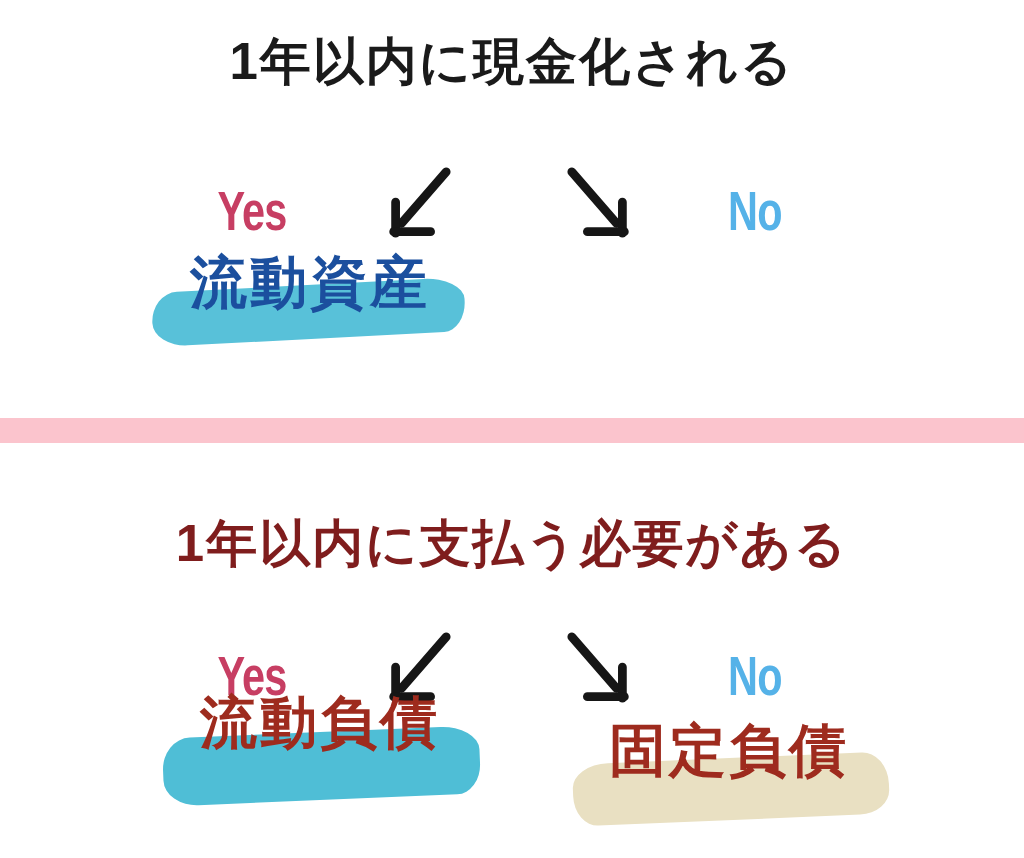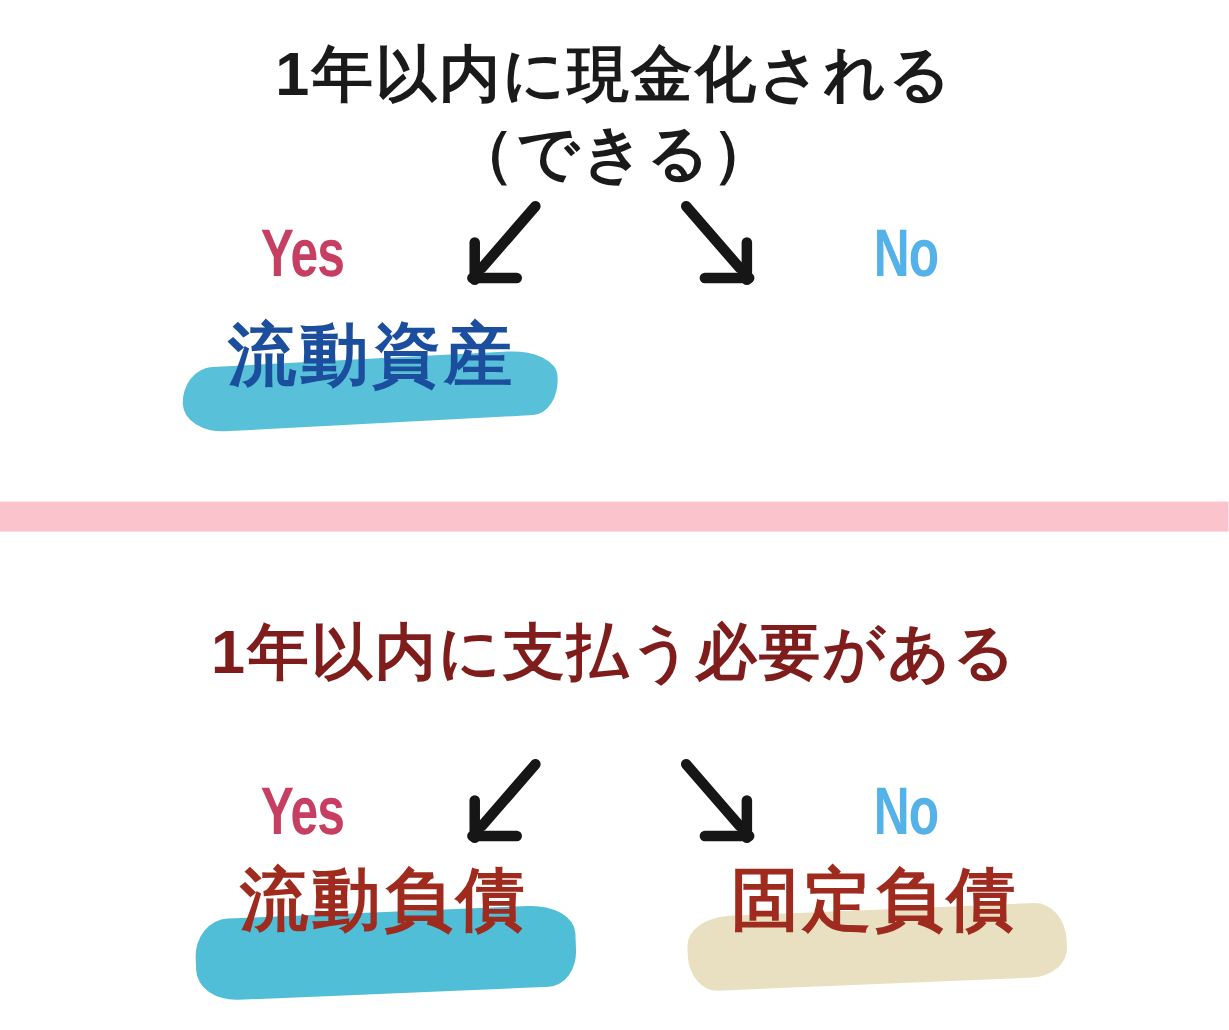--- a/index.html
+++ b/index.html
@@ -30,41 +30,40 @@
   .al1{left:382px;top:165px;}
   .ar1{left:566px;top:165px;}
   .al2{left:382px;top:630px;}
   .ar2{left:566px;top:630px;}
   .result{position:absolute;text-align:center;}
   .result .text{
     position:relative;z-index:1;display:block;
     font-weight:bold;font-size:57px;line-height:1.0;letter-spacing:3px;white-space:nowrap;
   }
   .result .hl{position:absolute;z-index:0;}
-  .res1L{left:150px;top:268px;width:320px;height:92px;}
+  .res1L{left:150px;top:254px;width:320px;height:92px;}
   .res1L .hl{left:2px;top:31px;width:313px;height:54px;transform:rotate(-3deg);
              border-radius:26px 40px 22px 34px / 30px 22px 30px 24px;}
   .res1R{left:558px;top:264px;width:316px;height:92px;}
   .res1R .hl{left:4px;top:30px;width:310px;height:54px;transform:rotate(-2.6deg);
              border-radius:34px 26px 30px 22px / 24px 30px 22px 30px;}
-  .res2L{left:158px;top:722px;width:324px;height:112px;}
+  .res2L{left:158px;top:694px;width:324px;height:112px;}
   .res2L .hl{left:5px;top:38px;width:317px;height:68px;transform:rotate(-2.4deg);
              border-radius:28px 38px 24px 34px / 32px 24px 30px 26px;}
   .res2R{left:568px;top:722px;width:322px;height:108px;}
   .res2R .hl{left:5px;top:36px;width:316px;height:62px;transform:rotate(-2.4deg);
              border-radius:36px 26px 30px 24px / 24px 32px 24px 30px;}
   .divider{position:absolute;left:0;top:418px;width:1024px;height:25px;}
 </style>
 </head>
 <body>
 
 <div class="stage">
 
   <div class="title t1a" style="color: rgb(26, 26, 26);">1年以内に現金化される</div>
-  <div class="title t1b" style="color: rgb(26, 26, 26);">（できる）</div>
 
   <div class="yn yes1" style="color: rgb(199, 62, 99);">Yes</div>
 
   <svg class="arrow al1" viewBox="0 0 72 80">
     <g fill="none" stroke-width="9" stroke-linecap="round" stroke="#161616">
       <path d="M66 7 L20 60"></path>
       <path d="M14 38 L14 70"></path>
       <path d="M12 68.5 L50 68.5"></path>
     </g>
   </svg>

